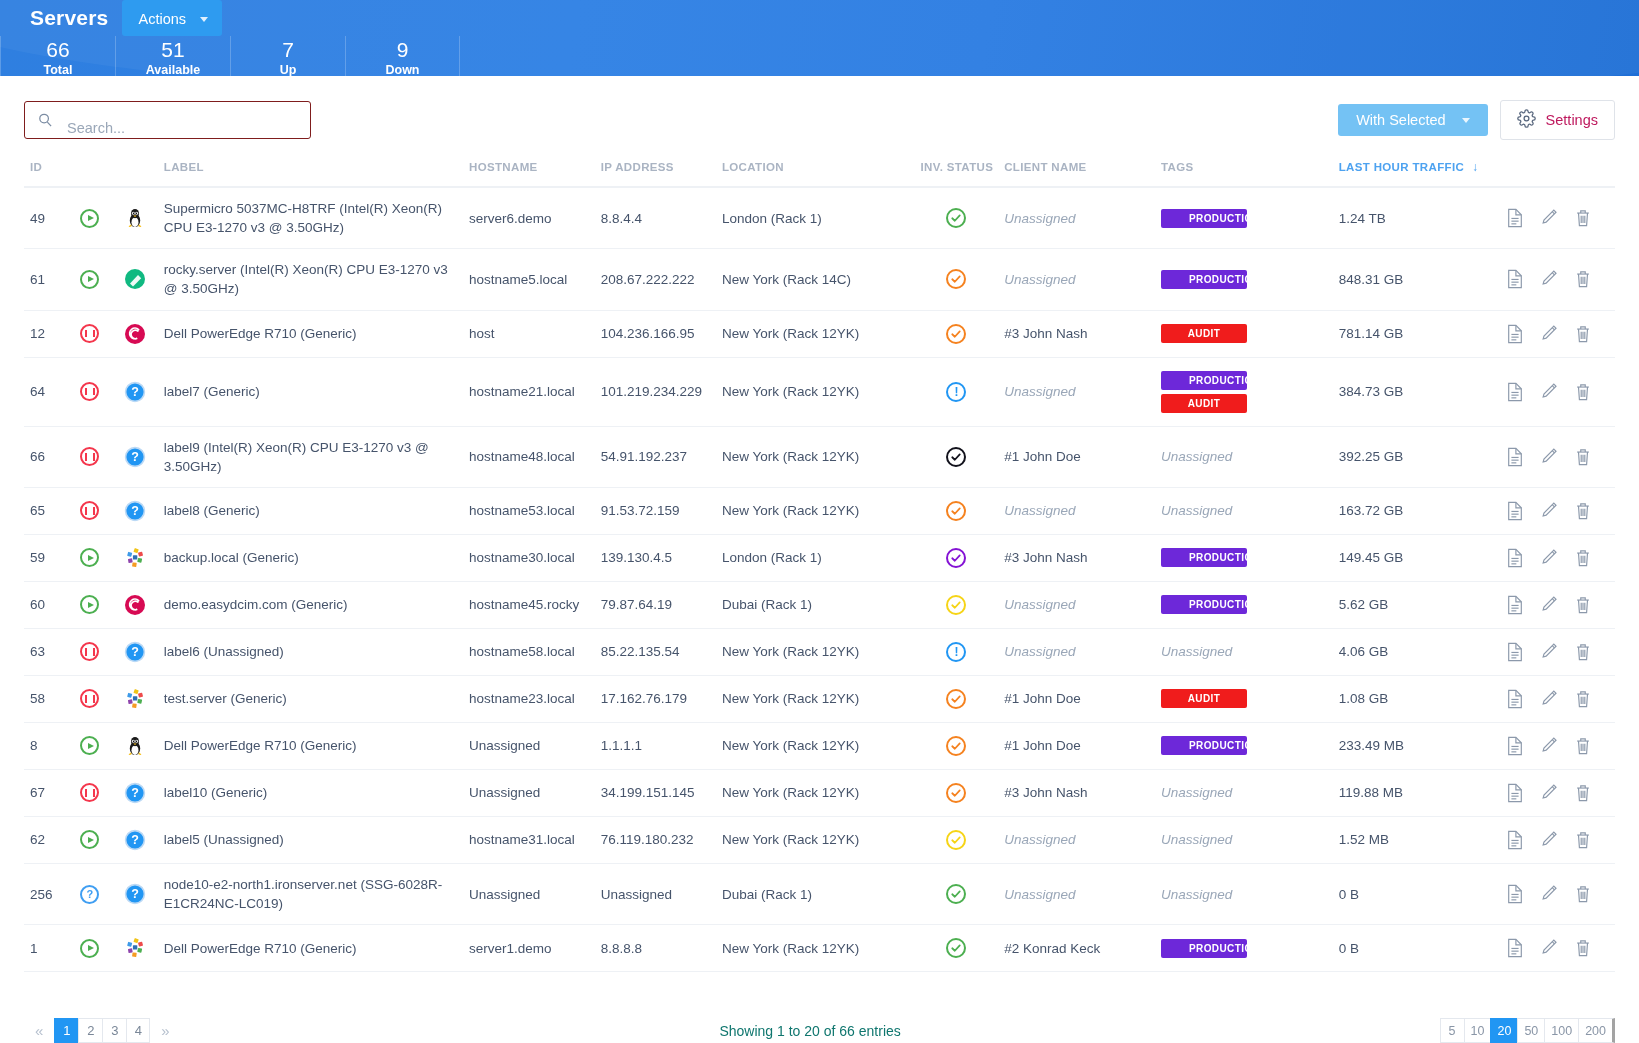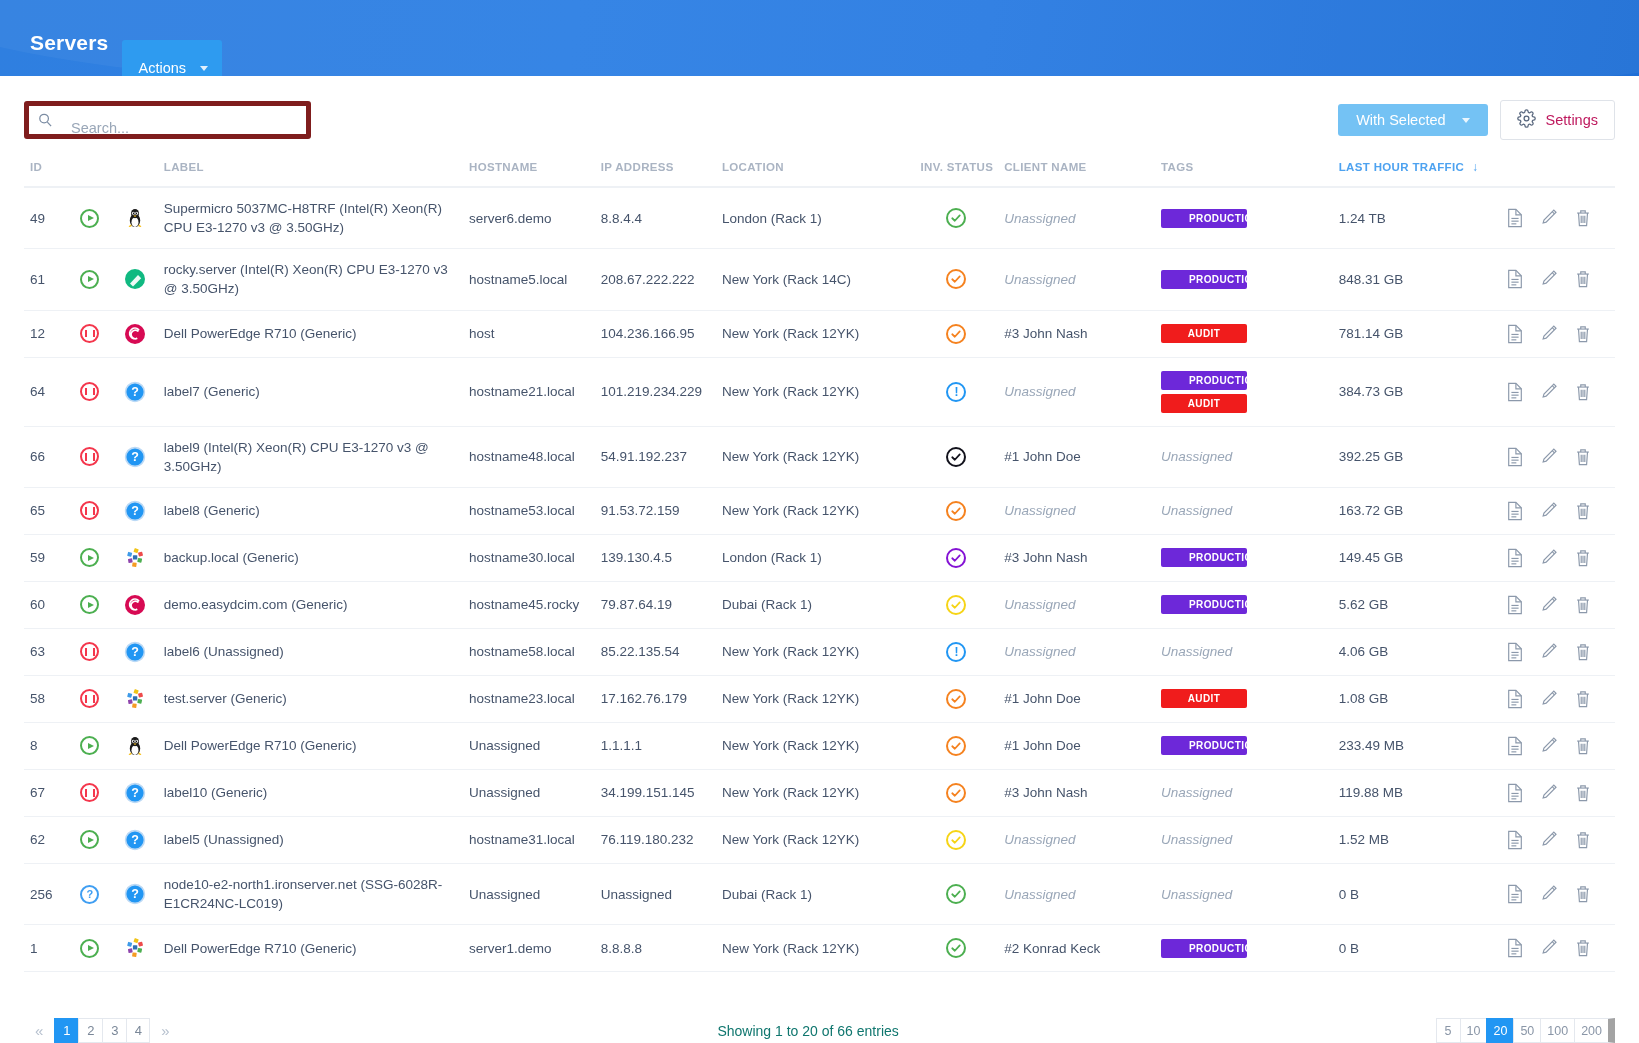--- a/index.html
+++ b/index.html
@@ -35,25 +35,24 @@
   }
   .page-title {
     color: #fff; font-size: 21px; font-weight: 600; letter-spacing: .2px;
   }
   .actions-btn {
     background: #2e9bf0;
     color: #fff;
     border: none;
     border-radius: 3px;
     font-size: 14.5px;
-    padding: 20px 14px 9px 16px;
+    padding: 11px 14px 9px 16px;
     display: inline-flex; align-items: center; gap: 14px;
     cursor: pointer;
     font-family: inherit;
-    margin-top: 40px;
   }
   .caret-down {
     width: 0; height: 0;
     border-left: 4.5px solid transparent;
     border-right: 4.5px solid transparent;
     border-top: 5px solid rgba(255,255,255,.85);
     display:inline-block;
   }
   .stats { display: flex; position: relative; z-index: 2; }
   .stat {
@@ -73,21 +72,21 @@
     display: flex; align-items: center; justify-content: space-between;
     padding: 24px 24px 14px 24px;
   }
   .search-wrap {
     position: relative;
     width: 287px;
   }
   .search-input {
     width: 100%;
     height: 38px;
-    border: 5px solid #7f1d1d;
+    border: 1px solid #7f1d1d;
     border-radius: 3px;
     padding: 16px 12px 0 42px;
     font-size: 14.5px;
     color: #5b6b82;
     font-family: inherit;
     outline: none;
     background:#fff;
   }
   .search-input::placeholder { color: #9aa7b8; }
   .search-icon {
@@ -237,21 +236,21 @@
   }
   .size-list { display: flex; }
   .size {
     min-width: 24px; height: 25px;
     border: 1px solid #e4e8ee;
     border-right: none;
     display:flex; align-items:center; justify-content:center;
     font-size: 12.5px; color: #8a96a7; cursor: pointer; background:#fff;
     padding: 0 6px;
   }
-  .size:last-child { border-right: 7px solid #a3a3a3; }
+  .size:last-child { border-right: 3px solid #a3a3a3; }
   .size.active { background: #2196f3; color:#fff; border-color:#2196f3; }
 </style>
 </head>
 <body>
 
 <div class="header">
   <div class="header-left">
     <span class="page-title">Servers</span>
     <button class="actions-btn">
       <span>Actions</span>

